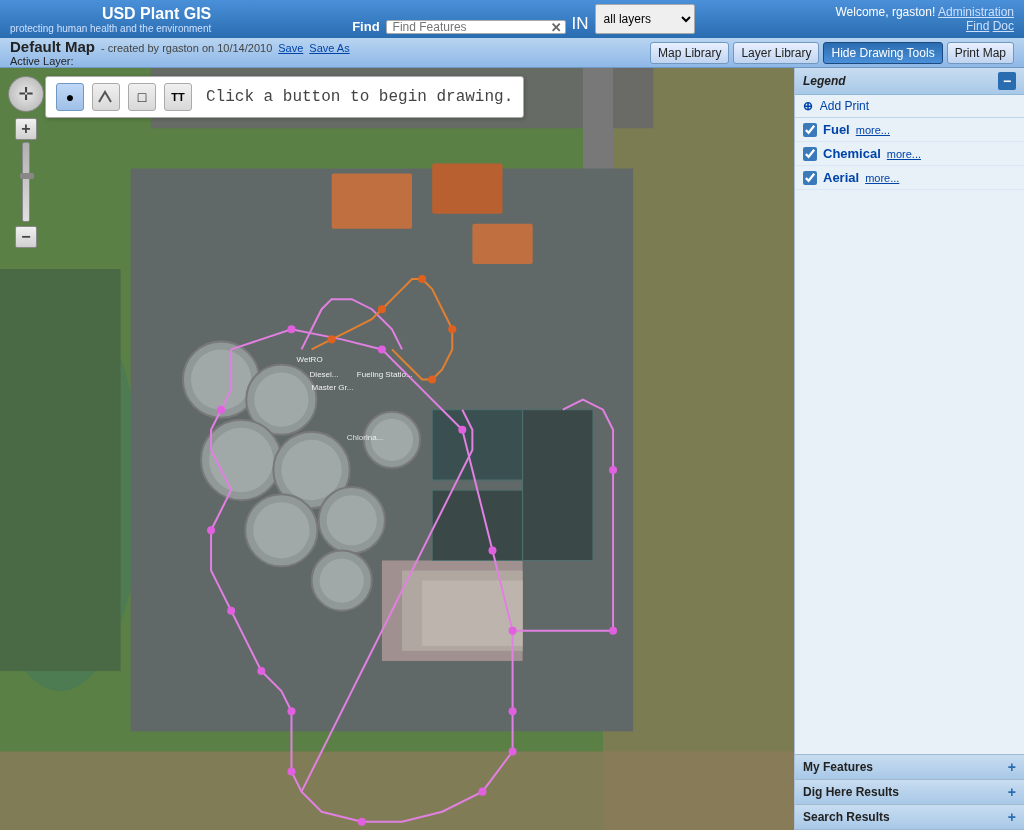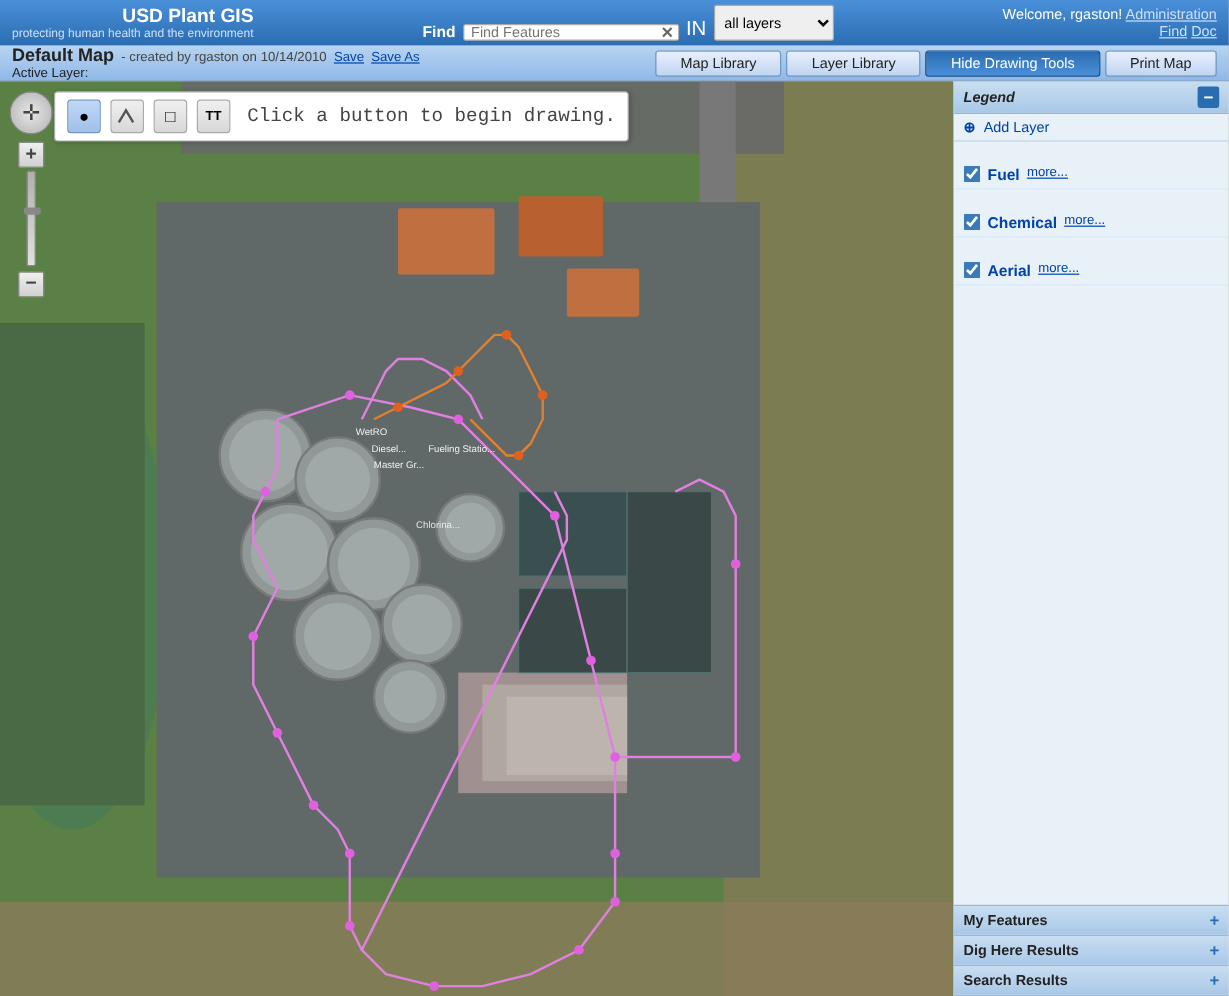--- a/index.html
+++ b/index.html
@@ -22,21 +22,21 @@
 
     
     #map-toolbar { background: linear-gradient(to bottom, #b8d4f0, #8fb8e8); height: 30px; display: flex; align-items: center; justify-content: space-between; padding: 0 10px; border-bottom: 1px solid #7098c0; }
     #map-info-left { display: flex; flex-direction: column; }
     #map-title-row { display: flex; align-items: baseline; gap: 6px; }
     #map-title { font-size: 15px; font-weight: bold; color: #222; }
     #map-subtitle { font-size: 11px; color: #444; }
     #save-link, #saveas-link { color: #0044aa; text-decoration: underline; cursor: pointer; font-size: 11px; }
     #active-layer { font-size: 11px; color: #222; }
     #map-toolbar-right { display: flex; align-items: center; gap: 4px; }
-    .toolbar-btn { background: linear-gradient(to bottom, #e8f0ff, #c0d4f0); border: 1px solid #7098c0; border-radius: 3px; padding: 3px 20px; font-size: 12px; cursor: pointer; color: #222; }
+    .toolbar-btn { background: linear-gradient(to bottom, #e8f0ff, #c0d4f0); border: 1px solid #7098c0; border-radius: 3px; padding: 3px 7px; font-size: 12px; cursor: pointer; color: #222; }
     .toolbar-btn.active { background: linear-gradient(to bottom, #2a6cb0, #4a90d9); color: #fff; border-color: #1a4a80; }
 
     
     #main { display: flex; height: calc(830px - 38px - 30px); }
 
     
     #map-area { flex: 1; position: relative; overflow: hidden; background: #4a7a3a; }
 
     
     #drawing-toolbar { position: absolute; top: 8px; left: 45px; background: #fff; border: 1px solid #aaa; border-radius: 3px; padding: 6px 10px; display: flex; align-items: center; gap: 8px; box-shadow: 1px 1px 4px rgba(0,0,0,0.2); z-index: 10; }
@@ -54,21 +54,21 @@
     
     #right-panel { width: 230px; background: #e8f0f8; border-left: 1px solid #aac0d8; display: flex; flex-direction: column; overflow: hidden; }
     #tasks-header { background: linear-gradient(to bottom, #5a9ad8, #3a7ab8); color: #fff; padding: 4px 8px; display: flex; align-items: center; justify-content: space-between; font-weight: bold; font-size: 13px; }
     #tasks-expand { cursor: pointer; font-size: 16px; color: #cce0ff; }
     #legend-header { background: linear-gradient(to bottom, #c8ddf0, #a8c8e8); padding: 4px 8px; display: flex; align-items: center; justify-content: space-between; border-bottom: 1px solid #90b8d8; }
     #legend-title { font-weight: bold; font-size: 12px; color: #222; font-style: italic; }
     #legend-collapse { cursor: pointer; width: 18px; height: 18px; background: #2a6cb0; color: #fff; display: flex; align-items: center; justify-content: center; border-radius: 2px; font-size: 14px; font-weight: bold; }
     #add-layer-row { padding: 4px 8px; border-bottom: 1px solid #c0d4e8; }
     #add-layer-link { color: #0044aa; text-decoration: none; cursor: pointer; font-size: 12px; }
     #add-layer-icon { color: #0044aa; font-weight: bold; margin-right: 4px; }
-    .legend-item { padding: 4px 8px; display: flex; align-items: flex-start; gap: 6px; border-bottom: 1px solid #d8e8f8; margin-top: 16px; }
+    .legend-item { padding: 4px 8px; display: flex; align-items: center; gap: 6px; border-bottom: 1px solid #d8e8f8; }
     .legend-check { width: 14px; height: 14px; accent-color: #3a7ab8; }
     .legend-name { font-size: 13px; font-weight: bold; }
     .legend-name.fuel { color: #0044aa; }
     .legend-name.chemical { color: #0044aa; }
     .legend-name.aerial { color: #0044aa; }
     .legend-more { color: #0044aa; text-decoration: underline; cursor: pointer; font-size: 11px; }
 
     
     #bottom-panels { margin-top: auto; border-top: 1px solid #a0b8d0; }
     .bottom-panel { border-bottom: 1px solid #a0b8d0; }
@@ -244,21 +244,21 @@
   <div id="right-panel">
 
 
     <div id="legend-header">
       <span id="legend-title">Legend</span>
       <div id="legend-collapse">−</div>
     </div>
 
     <div id="add-layer-row">
       <span id="add-layer-icon">⊕</span>
-      <a id="add-layer-link">Add Layer</a>
+      <a id="add-layer-link">Add Print</a>
     </div>
 
     <div id="legend-items">
 
       <div class="legend-item">
         <input type="checkbox" class="legend-check" checked="" style="">
         <span class="legend-name fuel">Fuel</span>
         <span class="legend-more">more...</span>
       </div>
 

